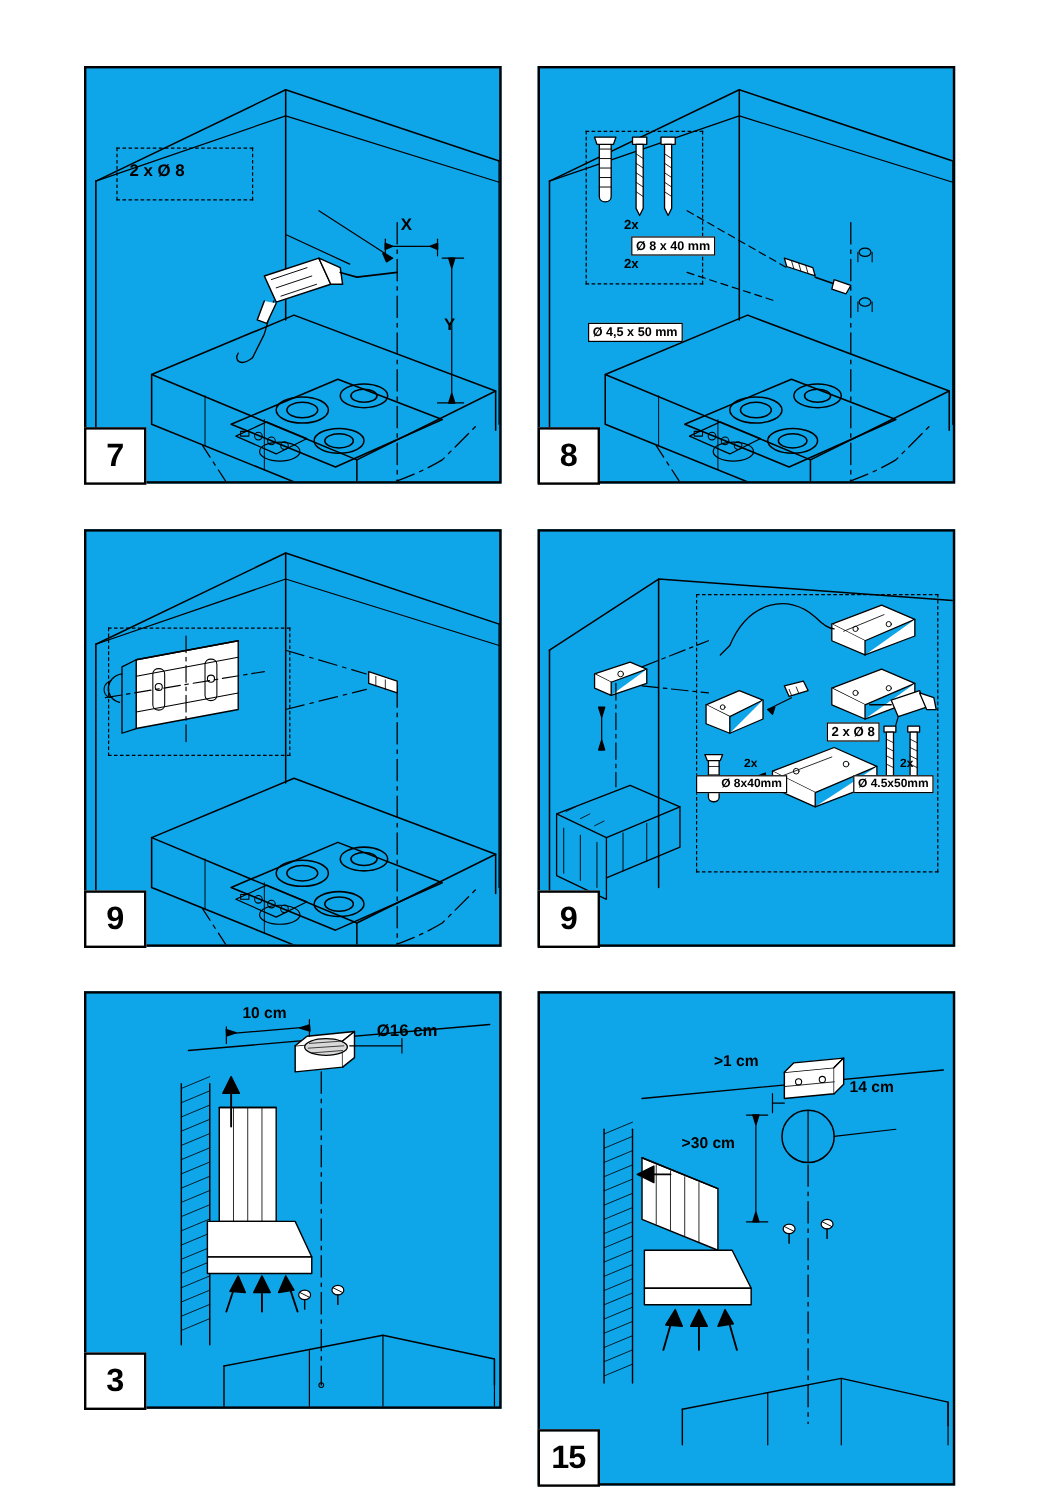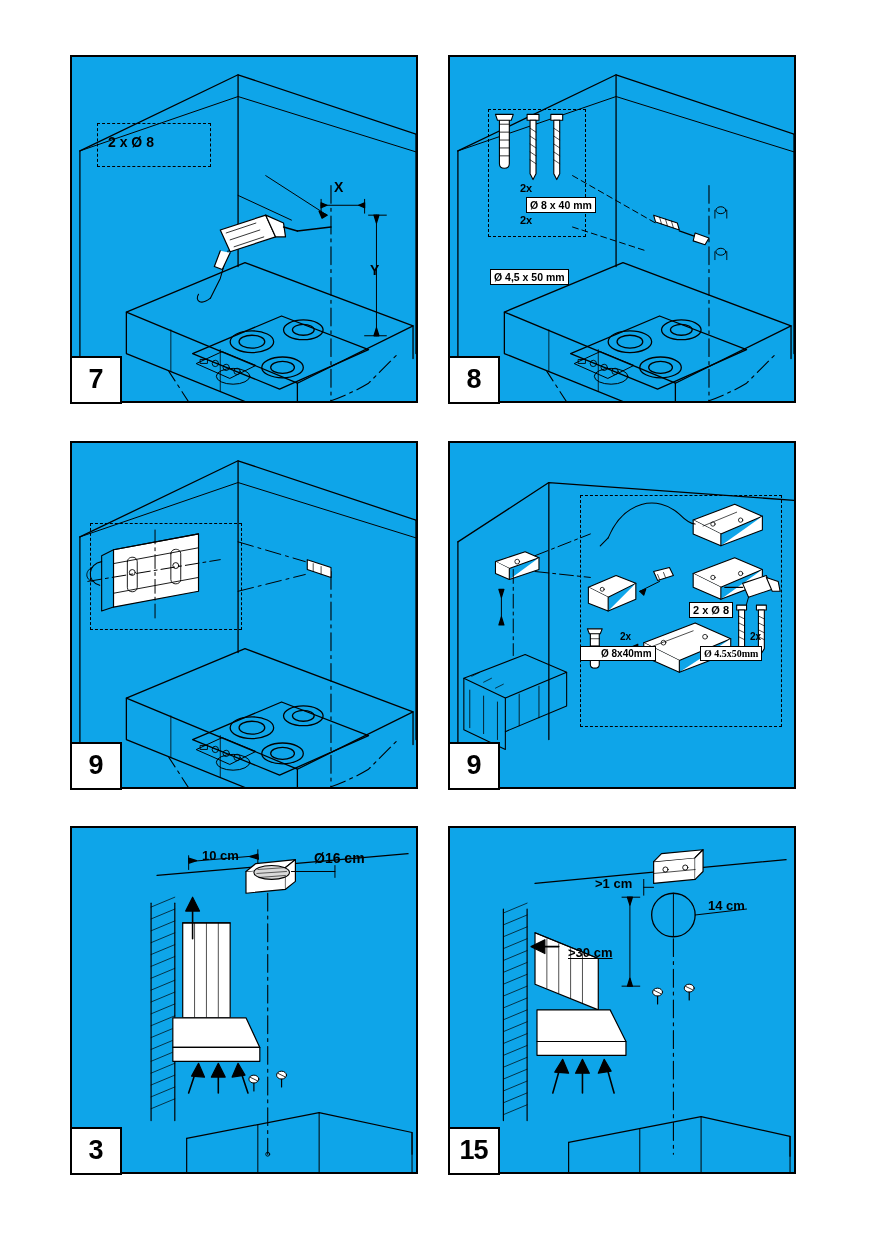--- a/index.html
+++ b/index.html
@@ -392,21 +392,21 @@
           <path d="M160 206 L190 206" stroke-width="1"></path>
           <path d="M184 206 L190 203.5 L190 208.5 Z" fill="#000"></path>
         </g>
       </g>
     </svg>
     <div class="dashbox" style="left:130px; top:52px; width:200px; height:230px;"></div>
     <div class="lbl-box" style="left:239px; top:159px; font-size:11px;">2 x Ø 8</div>
     <div class="lbl" style="left:170px; top:188px; font-size:10px;">2x</div>
     <div class="lbl-box" style="left:130px; top:203px; font-size:10px;padding-left:20px;">Ø 8x40mm</div>
     <div class="lbl" style="left:300px; top:188px; font-size:10px;">2x</div>
-    <div class="lbl-box" style="left:250px; top:203px; font-size:10px;font-family:Liberation Serif, serif;">Ø 4.5x50mm</div>
+    <div class="lbl-box" style="left:261px; top:203px; font-size:10px;">Ø 4.5x50mm</div>
     <div class="step-badge">9</div>
   </div>
 
   <div class="panel" style="left:70px; top:826px; width:348px; height:348px;">
     <svg class="panel-svg" viewBox="0 0 348 348">
       <g fill="none" stroke="#000" stroke-width="1.3" stroke-linecap="round" stroke-linejoin="round">
 
         <path d="M86 48 L340 26" stroke-width="1.2"></path>
 
         <path d="M176 44 L216 40 L216 62 L176 66 Z" fill="#fff" stroke-width="1.2"></path>
@@ -463,26 +463,26 @@
         </g>
 
         <path d="M116 314 L250 288 L344 308 L344 330" stroke-width="1.2"></path>
         <path d="M116 314 L116 348" stroke-width="1.2"></path>
         <path d="M250 288 L250 348" stroke-width="1"></path>
         <path d="M344 308 L344 348" stroke-width="1"></path>
         <path d="M188 300 L188 348" stroke-width="1"></path>
         <circle cx="198" cy="330" r="2" stroke-width="0.9"></circle>
       </g>
     </svg>
-    <div class="lbl" style="left:130px; top:20px; font-size:13px;">10 cm</div>
+    <div class="lbl" style="left:130px; top:8px; font-size:13px;">10 cm</div>
     <div class="lbl" style="left:242px; top:22px; font-size:14px;">Ø16 cm</div>
     <div class="step-badge">3</div>
   </div>
 
-  <div class="panel" style="left:448px; top:826px; width:348px; height:348px;">
+  <div class="panel" style="left:448px; top:826px; width:348px; height:412px;">
     <svg class="panel-svg" viewBox="0 0 348 348">
       <g fill="none" stroke="#000" stroke-width="1.3" stroke-linecap="round" stroke-linejoin="round">
 
         <path d="M86 56 L340 32" stroke-width="1.2"></path>
 
         <g stroke-width="1.2">
           <path d="M206 34 L248 30 L248 52 L206 56 Z" fill="#fff"></path>
           <path d="M206 34 L214 26 L256 22 L248 30" fill="#fff"></path>
           <path d="M248 30 L256 22 L256 44 L248 52" fill="#fff"></path>
           <circle cx="218" cy="42" r="2.6" stroke-width="0.9"></circle>
@@ -542,17 +542,17 @@
 
         <path d="M120 318 L254 292 L344 312 L344 332" stroke-width="1.2"></path>
         <path d="M120 318 L120 348" stroke-width="1.2"></path>
         <path d="M254 292 L254 348" stroke-width="1"></path>
         <path d="M344 312 L344 348" stroke-width="1"></path>
         <path d="M192 304 L192 348" stroke-width="1"></path>
       </g>
     </svg>
     <div class="lbl" style="left:145px; top:48px; font-size:13px;">&gt;1 cm</div>
     <div class="lbl" style="left:258px; top:70px; font-size:13px;">14 cm</div>
-    <div class="lbl" style="left:118px; top:117px; font-size:13px;text-decoration:underline;">&gt;30 cm</div>
+    <div class="lbl" style="left:118px; top:117px; font-size:13px;">&gt;30 cm</div>
     <div class="step-badge">15</div>
   </div>
 
 </div>
 
 </body></html>

